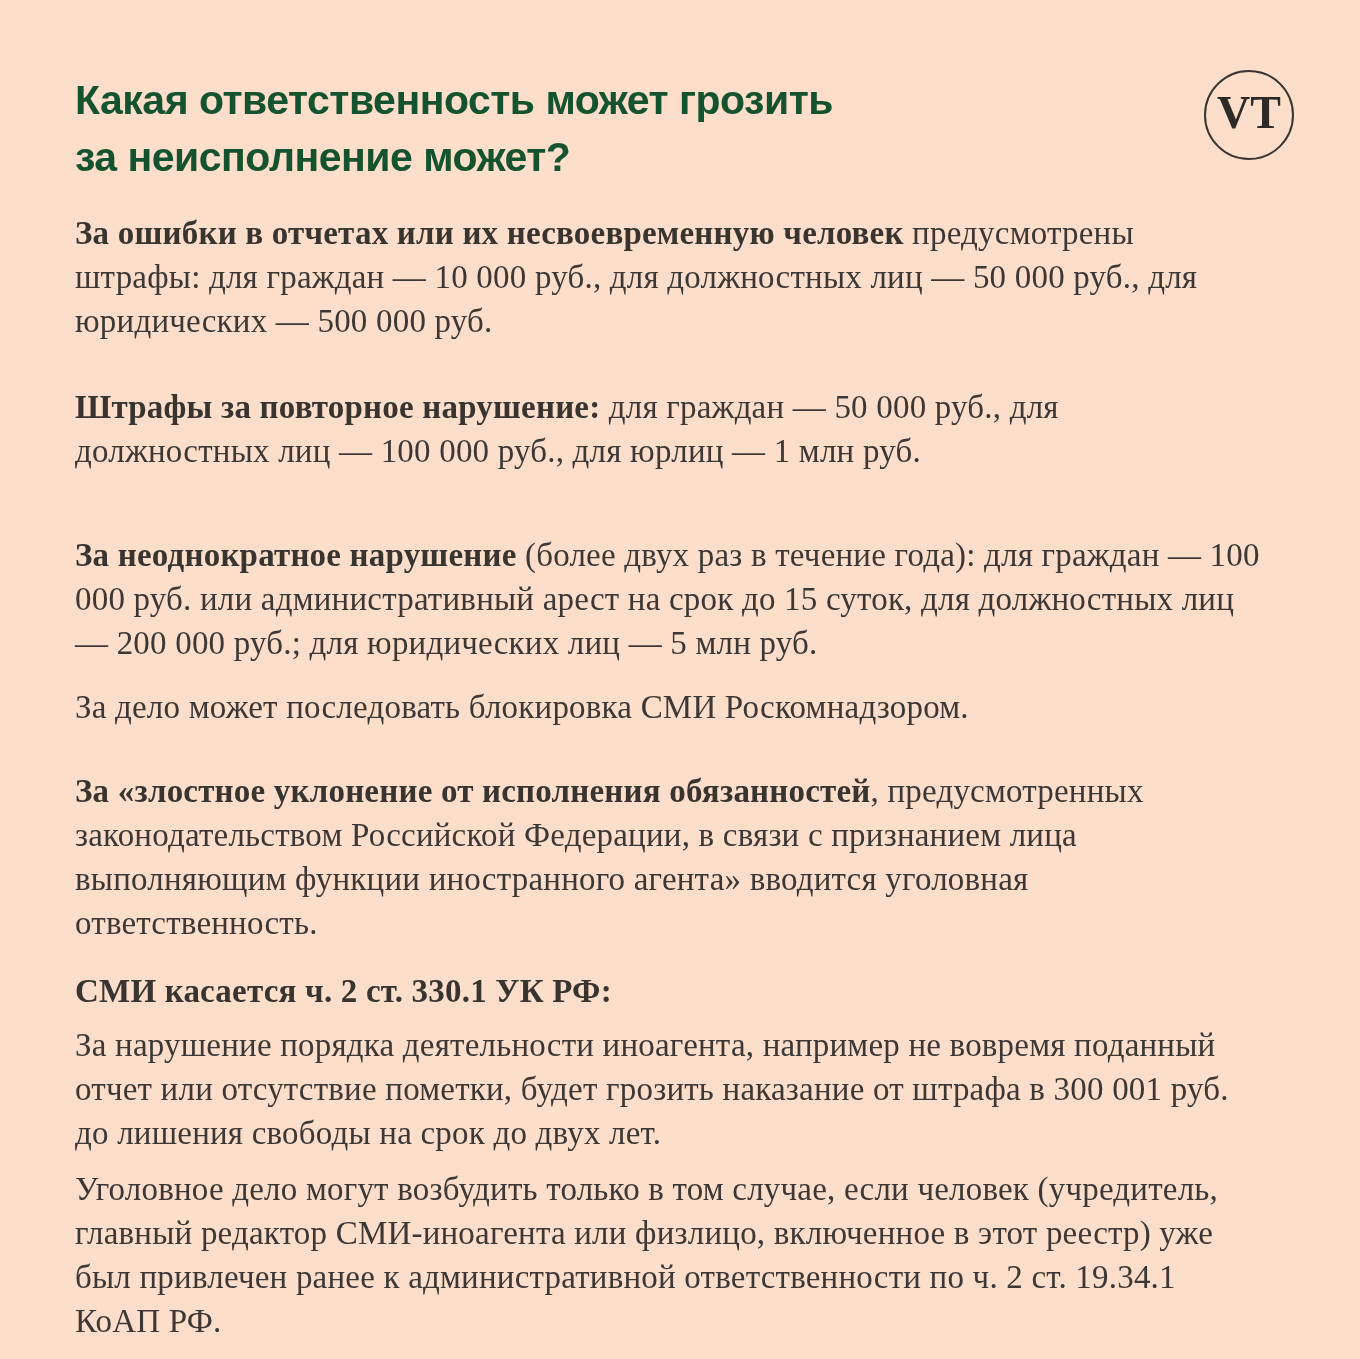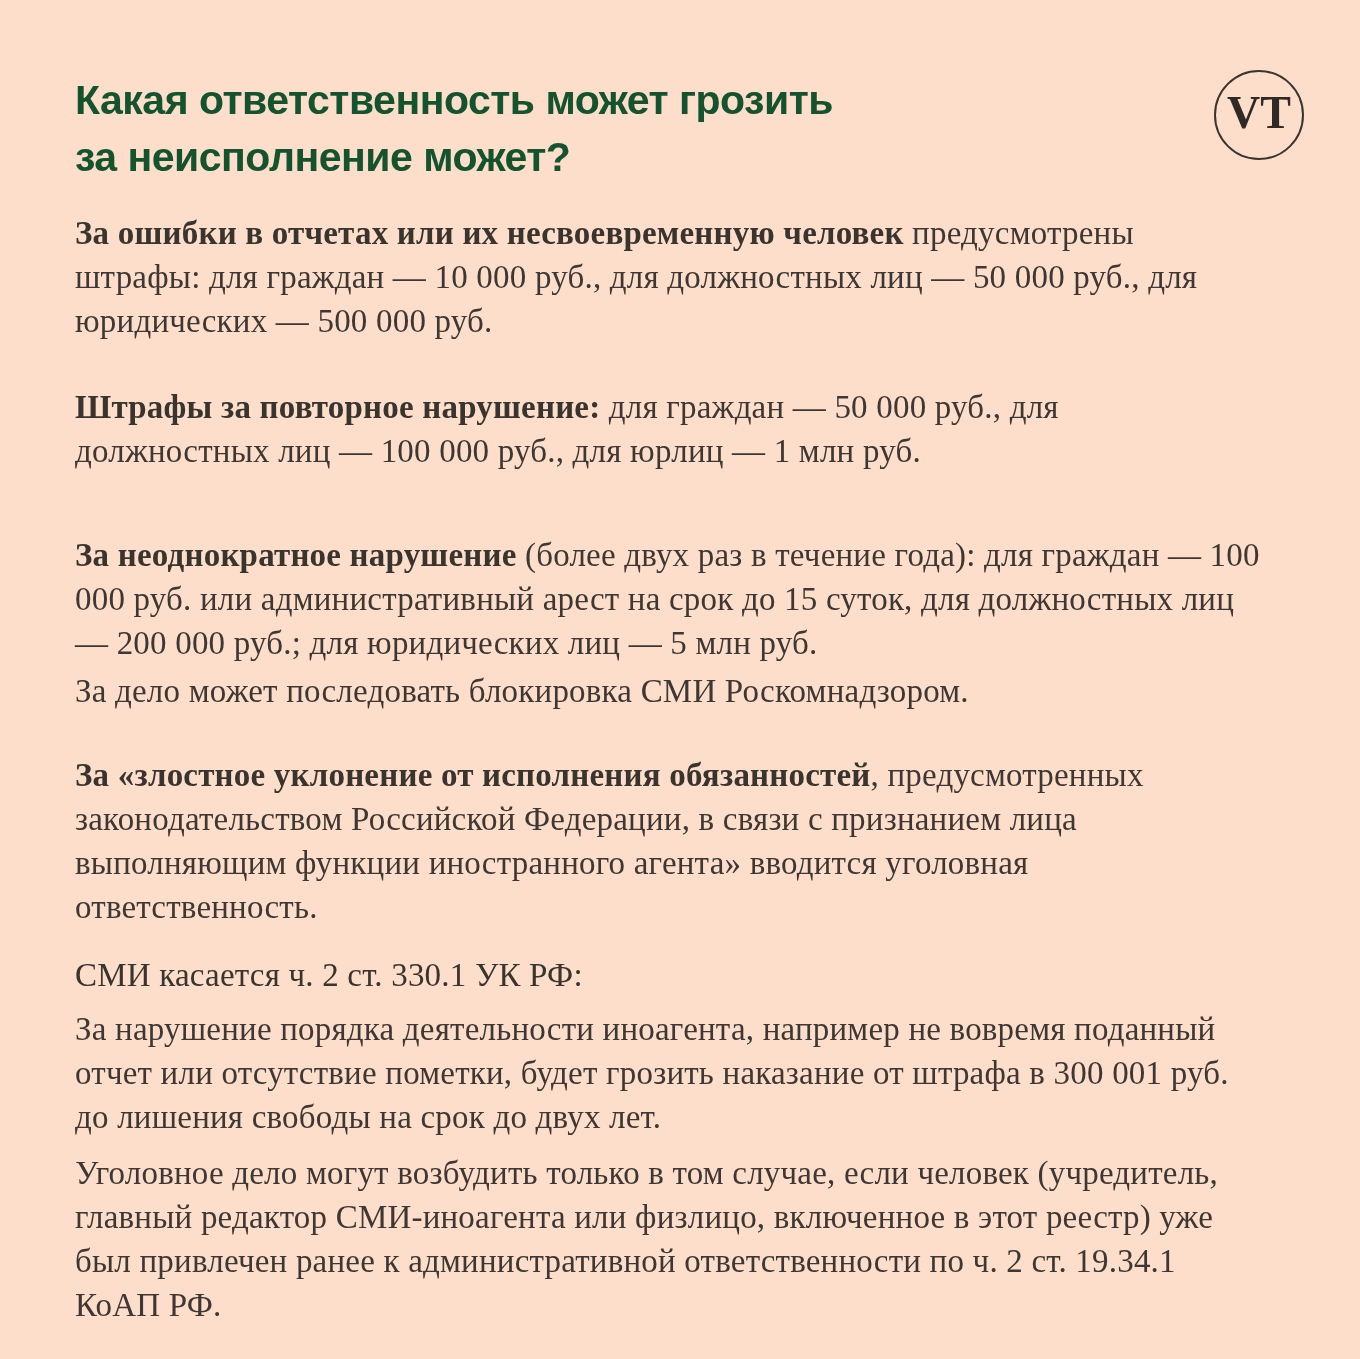--- a/index.html
+++ b/index.html
@@ -13,21 +13,21 @@
   }
   .page {
     width: 1360px;
     height: 1359px;
     padding: 72px 100px 0 75px;
     position: relative;
   }
   .logo {
     position: absolute;
     top: 70px;
-    right: 56px;
+    right: 66px;
     width: 90px;
     height: 90px;
     border: 2.5px solid #3b352f;
     border-radius: 50%;
     display: flex;
     align-items: center;
     justify-content: center;
   }
   .logo span {
     font-family: "Liberation Serif", "DejaVu Serif", serif;
@@ -51,26 +51,26 @@
   .title .title-line { display: block; }
   .para {
     font-size: 33px;
     line-height: 44px;
     letter-spacing: 0.2px;
     max-width: 1190px;
   }
   .para strong { font-weight: 700; color: #3a342e; }
   .mb-p1 { margin-bottom: 42px; }
   .mb-p2 { margin-bottom: 60px; font-family: Liberation Serif, serif; }
-  .mb-p3 { margin-bottom: 4px; }
+  .mb-p3 { margin-bottom: 20px; }
   .mb-note { margin-bottom: 40px; }
   .mb-p4 { margin-bottom: 24px; }
   .mb-heading { margin-bottom: 10px; }
   .mb-body { margin-bottom: 12px; }
-  .section-heading { font-weight: 400; color: #3a342e; }
+  .section-heading { font-weight: 700; color: #3a342e; }
 </style>
 </head>
 <body>
 
 <div class="page">
 
   <div class="logo">
     <span>VT</span>
   </div>
 

